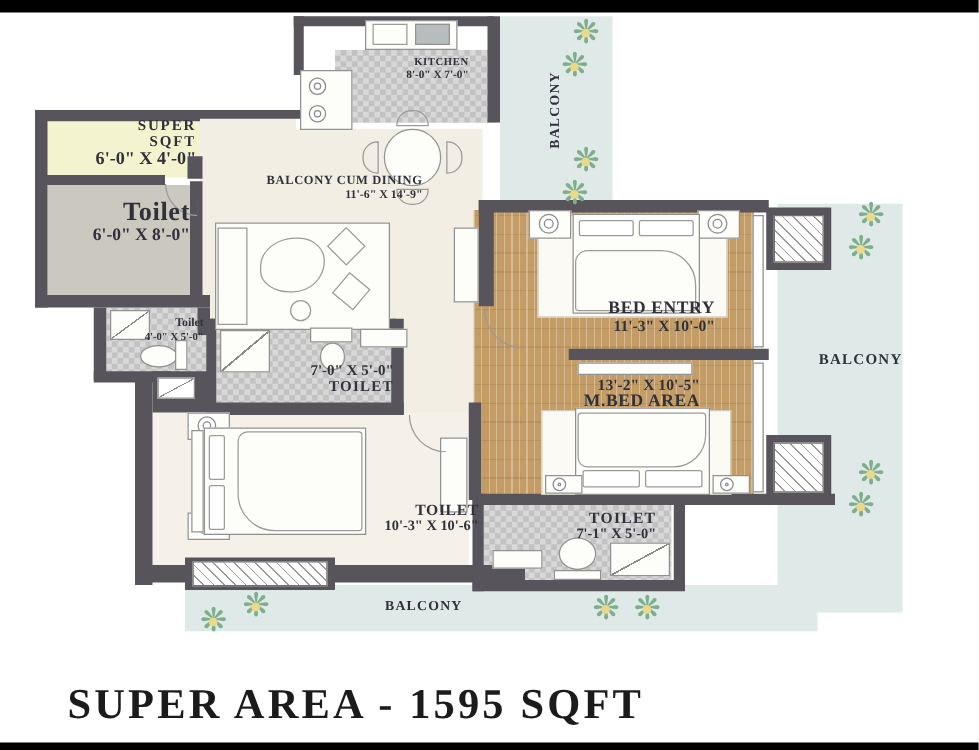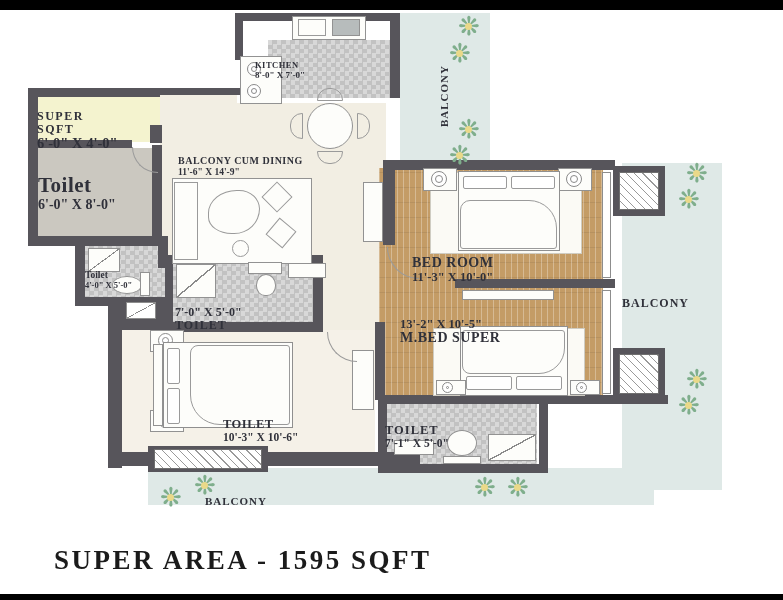--- a/index.html
+++ b/index.html
@@ -20,26 +20,26 @@
   .rug{border:1px solid #cfccc2;background:#fbfaf5;}
   .hatch{border:1px solid #6f6f6f;background-color:#fff;background-image:repeating-linear-gradient(45deg,transparent 0 5px,#9a9a9a 5px 6px);}
   .win{background:#fff;border:1px solid #8d8d8d;}
   .diag{background-image:linear-gradient(to bottom right,transparent 48.5%,#8a8a8a 48.5%,#8a8a8a 51.5%,transparent 51.5%);}
   .bed{border:1.2px solid #8f8f8f;background:#fdfdfa;}
   .pil{border:1px solid #9a9a9a;background:#fff;border-radius:2px;}
   .circle{border-radius:50%;}
   .lamp{border:1px solid #8a8a8a;border-radius:50%;background:#fff;}
   .lamp::after{content:"";position:absolute;inset:3px;border:1px solid #8a8a8a;border-radius:50%;}
   .arc{border:1.3px solid #9a9a9a;border-top:none;border-right:none;border-radius:0 0 0 100%;background:transparent;}
-  .lbl{font-family:"Liberation Serif","DejaVu Serif",serif;color:#30313a;text-align:left;line-height:1.05;white-space:nowrap;font-weight:bold;margin-top:16px;}
+  .lbl{font-family:"Liberation Serif","DejaVu Serif",serif;color:#30313a;text-align:right;line-height:1.05;white-space:nowrap;font-weight:bold;}
   .vert{writing-mode:vertical-rl;transform:rotate(180deg);}
   .flower{color:#7fae8c;font-size:26px;line-height:26px;width:26px;height:26px;text-align:center;font-family:"DejaVu Sans",sans-serif;}
   .flower::after{content:"";position:absolute;left:9px;top:10px;width:7px;height:7px;border-radius:50%;background:#ead989;}
   .bar{background:#000;}
-  .footer{font-family:"Liberation Serif","DejaVu Serif",serif;color:#1b1b1b;font-size:27px;letter-spacing:2.5px;font-weight:bold;}
+  .footer{font-family:"Liberation Serif","DejaVu Serif",serif;color:#1b1b1b;font-size:34px;letter-spacing:2.5px;font-weight:bold;}
 </style>
 </head>
 <body>
 
 <div id="plan">
 
   <div class="a bar" style="left:0;top:0;width:783px;height:10px"></div>
   <div class="a bar" style="left:0;top:594px;width:783px;height:6px"></div>
 
   <div class="a balc" style="left:400px;top:13px;width:90px;height:150px;display:flex;align-items:center;justify-content:center">
@@ -196,25 +196,25 @@
 
   <div class="a lbl" style="left:85px;top:255px;width:78px;font-size:9.5px">Toilet</div>
   <div class="a lbl" style="left:85px;top:265px;width:78px;font-size:8.5px">4'-0" X 5'-0"</div>
 
   <div class="a lbl" style="left:178px;top:140px;width:160px;font-size:10px;letter-spacing:.5px">BALCONY CUM DINING</div>
   <div class="a lbl" style="left:178px;top:152px;width:160px;font-size:9.5px">11'-6" X 14'-9"</div>
 
   <div class="a lbl" style="left:175px;top:290px;width:140px;font-size:12px">7'-0" X 5'-0"</div>
   <div class="a lbl" style="left:175px;top:303px;width:140px;font-size:12px;letter-spacing:1px">TOILET</div>
 
-  <div class="a lbl" style="left:412px;top:240px;width:160px;font-size:14px;letter-spacing:.5px">BED ROOM</div>
+  <div class="a lbl" style="left:412px;top:240px;width:160px;font-size:14px;letter-spacing:.5px">BED ENTRY</div>
   <div class="a lbl" style="left:412px;top:255px;width:160px;font-size:12.5px">11'-3" X 10'-0"</div>
 
   <div class="a lbl" style="left:400px;top:302px;width:160px;font-size:12.5px">13'-2" X 10'-5"</div>
-  <div class="a lbl" style="left:400px;top:315px;width:160px;font-size:14px;letter-spacing:.5px">M.BED SUPER</div>
+  <div class="a lbl" style="left:400px;top:315px;width:160px;font-size:14px;letter-spacing:.5px">M.BED AREA</div>
 
   <div class="a lbl" style="left:223px;top:402px;width:160px;font-size:12.5px;letter-spacing:.5px">TOILET</div>
   <div class="a lbl" style="left:223px;top:415px;width:160px;font-size:11.5px">10'-3" X 10'-6"</div>
 
   <div class="a lbl" style="left:385px;top:408px;width:140px;font-size:12.5px;letter-spacing:1px">TOILET</div>
   <div class="a lbl" style="left:385px;top:421px;width:140px;font-size:11.5px">7'-1" X 5'-0"</div>
 
   <div class="a footer" style="left:54px;top:545px">SUPER AREA - 1595 SQFT</div>
 
 </div>

